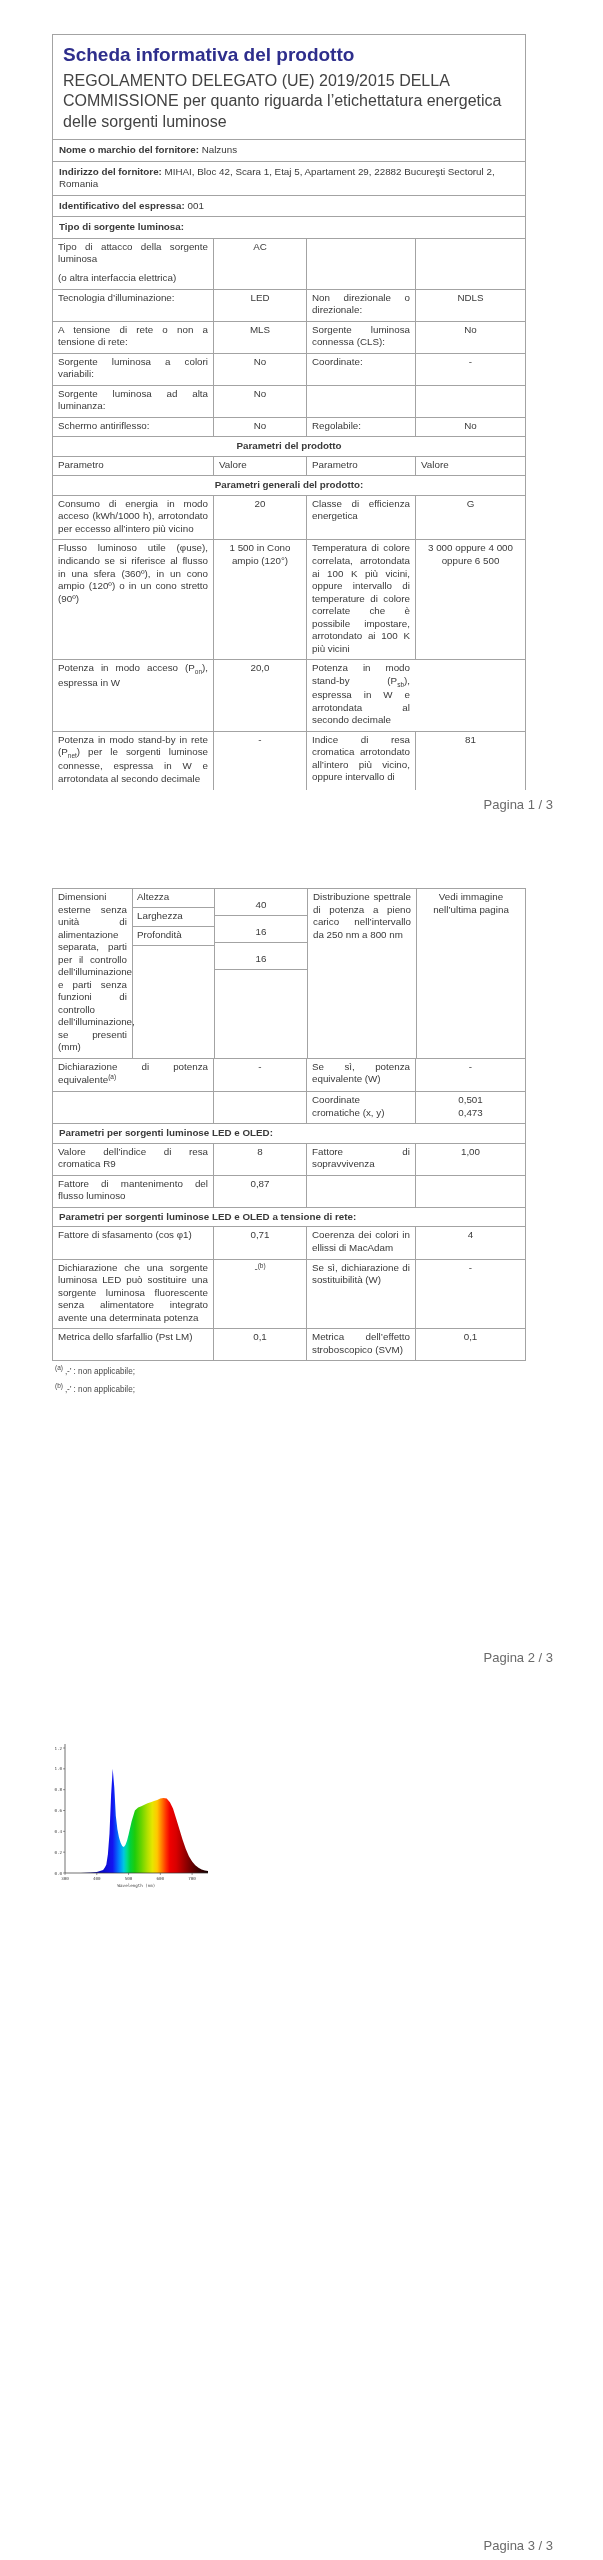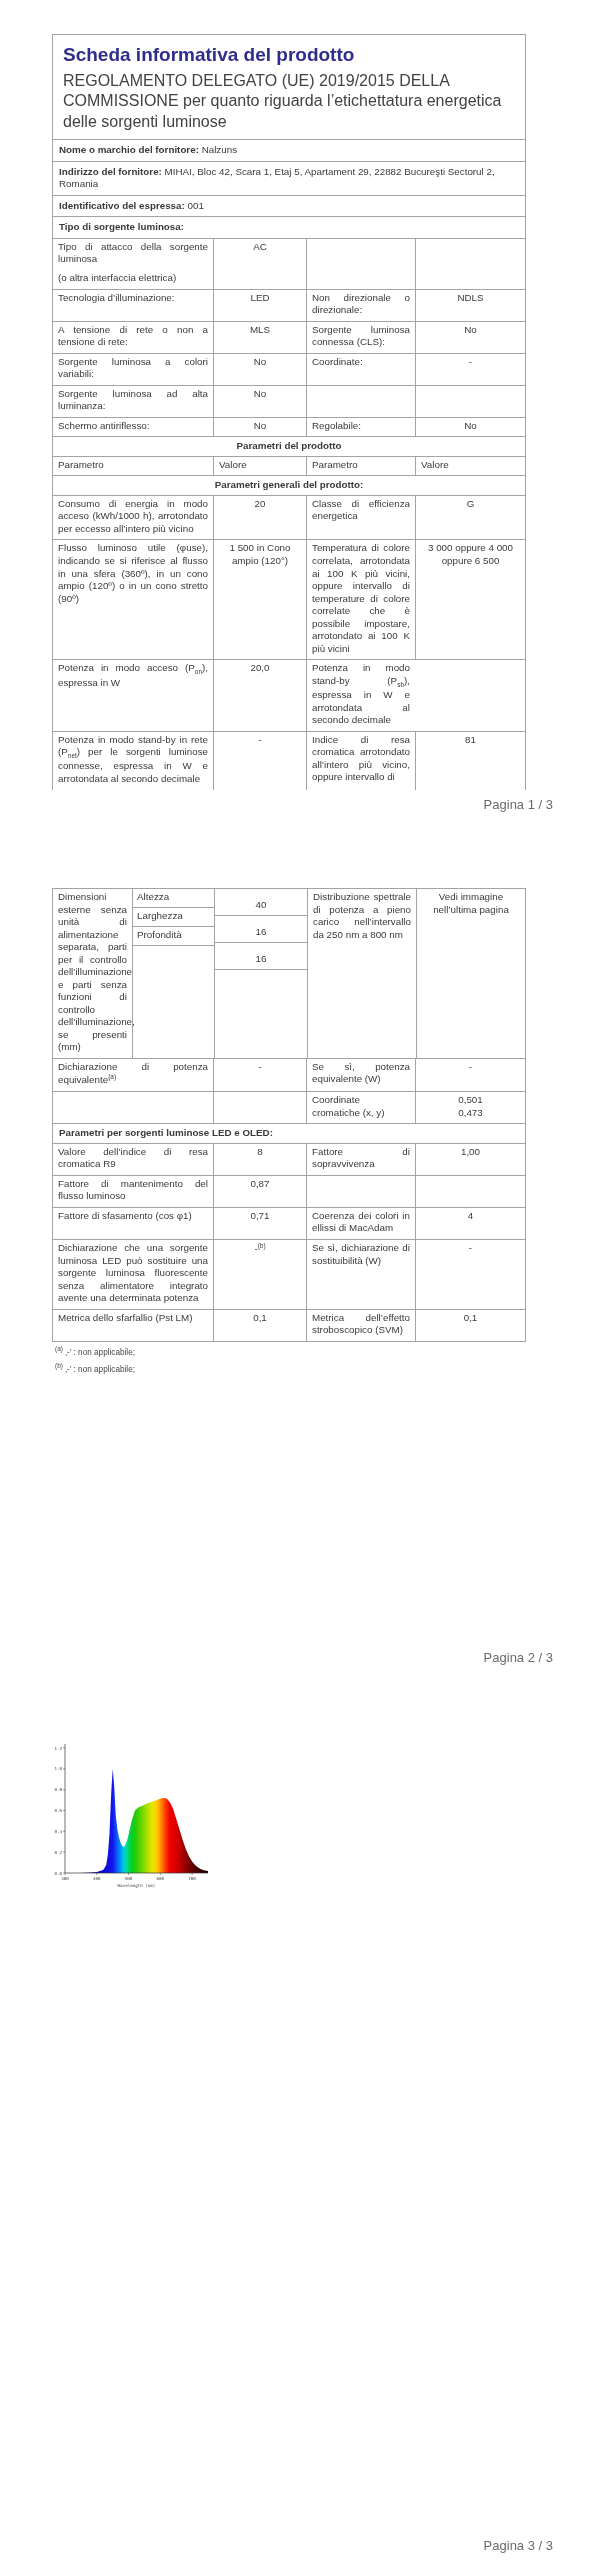--- a/index.html
+++ b/index.html
@@ -203,20 +203,21 @@
       <div class="cell lab">Fattore di sopravvivenza</div>
       <div class="cell val">1,00</div>
     </div>
     <div class="row4">
       <div class="cell lab">Fattore di mantenimento del flusso luminoso</div>
       <div class="cell val">0,87</div>
       <div class="cell lab"></div>
       <div class="cell val"></div>
     </div>
 
+    <div class="hdr">Parametri per sorgenti luminose LED e OLED a tensione di rete:</div>
 
     <div class="row4">
       <div class="cell lab">Fattore di sfasamento (cos φ1)</div>
       <div class="cell val">0,71</div>
       <div class="cell lab">Coerenza dei colori in ellissi di MacAdam</div>
       <div class="cell val">4</div>
     </div>
     <div class="row4">
       <div class="cell lab">Dichiarazione che una sorgente luminosa LED può sostituire una sorgente luminosa fluorescente senza alimentatore integrato avente una determinata potenza</div>
       <div class="cell val">

